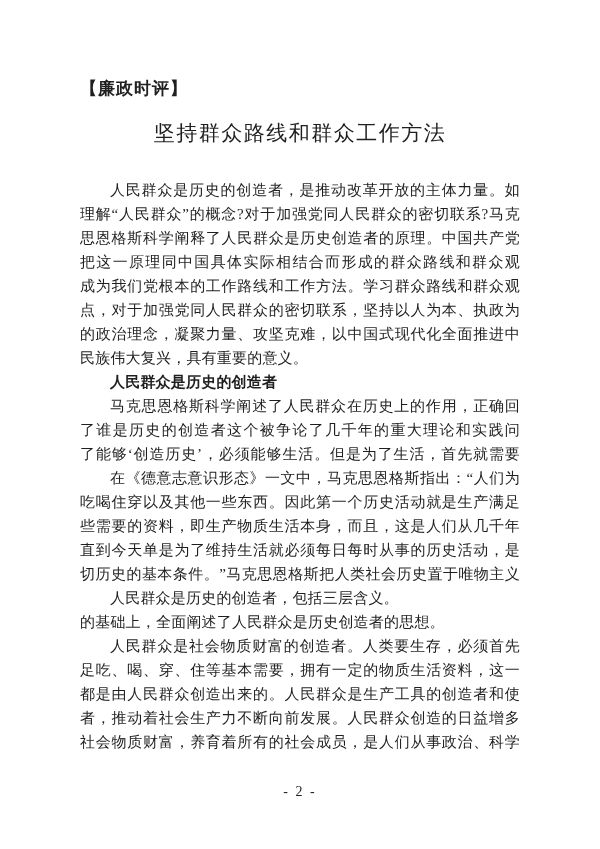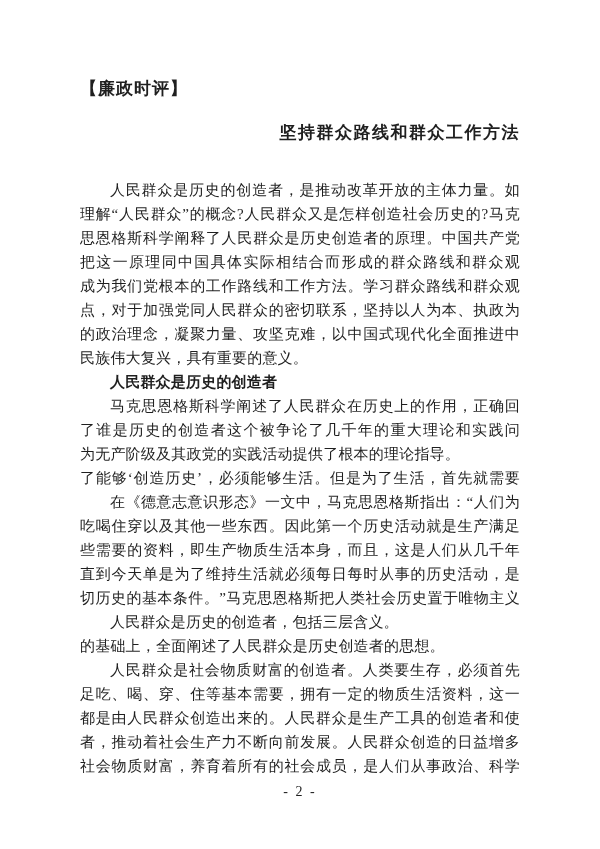--- a/index.html
+++ b/index.html
@@ -23,24 +23,24 @@
     background: #ffffff;
   }
   .section-tag {
     font-size: 17px;
     line-height: 22px;
     letter-spacing: 1px;
     font-weight: bold;
   }
   .doc-title {
     margin-top: 18px;
-    font-size: 17px;
+    font-size: 21px;
     line-height: 30px;
-    font-weight: bold;
-    text-align: right;
+    font-weight: normal;
+    text-align: center;
     letter-spacing: 1.5px;
   }
   .doc-body {
     margin-top: 30px;
   }
   .line {
     font-size: 15px;
     line-height: 24px;
     height: 24px;
     overflow: hidden;
@@ -71,31 +71,30 @@
 </head>
 <body style="color: rgb(31, 31, 31);">
 
 <div class="page" style="background: rgb(255, 255, 255);">
   <div class="section-tag">【廉政时评】</div>
 
   <h1 class="doc-title" style="margin:18px 0 0 0;">坚持群众路线和群众工作方法</h1>
 
   <div class="doc-body">
       <div class="line first">人民群众是历史的创造者，是推动改革开放的主体力量。如何</div>
-      <div class="line">理解“人民群众”的概念?人民群众又是怎样创造社会历史的?马克</div>
+      <div class="line">理解“人民群众”的概念?对于加强党同人民群众的密切联系?马克</div>
       <div class="line">思恩格斯科学阐释了人民群众是历史创造者的原理。中国共产党人</div>
       <div class="line">把这一原理同中国具体实际相结合而形成的群众路线和群众观点，</div>
       <div class="line">成为我们党根本的工作路线和工作方法。学习群众路线和群众观</div>
       <div class="line">点，对于加强党同人民群众的密切联系，坚持以人为本、执政为民</div>
       <div class="line">的政治理念，凝聚力量、攻坚克难，以中国式现代化全面推进中华</div>
       <div class="line last">民族伟大复兴，具有重要的意义。</div>
       <div class="line subheading first last">人民群众是历史的创造者</div>
       <div class="line first">马克思恩格斯科学阐述了人民群众在历史上的作用，正确回答</div>
       <div class="line">了谁是历史的创造者这个被争论了几千年的重大理论和实践问题，</div>
-      <div class="line last">为无产阶级及其政党的实践活动提供了根本的理论指导。</div>
       <div class="line">了能够‘创造历史’，必须能够生活。但是为了生活，首先就需要</div>
       <div class="line first">在《德意志意识形态》一文中，马克思恩格斯指出：“人们为</div>
       <div class="line">吃喝住穿以及其他一些东西。因此第一个历史活动就是生产满足这</div>
       <div class="line">些需要的资料，即生产物质生活本身，而且，这是人们从几千年前</div>
       <div class="line">直到今天单是为了维持生活就必须每日每时从事的历史活动，是一</div>
       <div class="line">切历史的基本条件。”马克思恩格斯把人类社会历史置于唯物主义</div>
       <div class="line first last">人民群众是历史的创造者，包括三层含义。</div>
       <div class="line last">的基础上，全面阐述了人民群众是历史创造者的思想。</div>
       <div class="line first">人民群众是社会物质财富的创造者。人类要生存，必须首先满</div>
       <div class="line">足吃、喝、穿、住等基本需要，拥有一定的物质生活资料，这一切</div>

